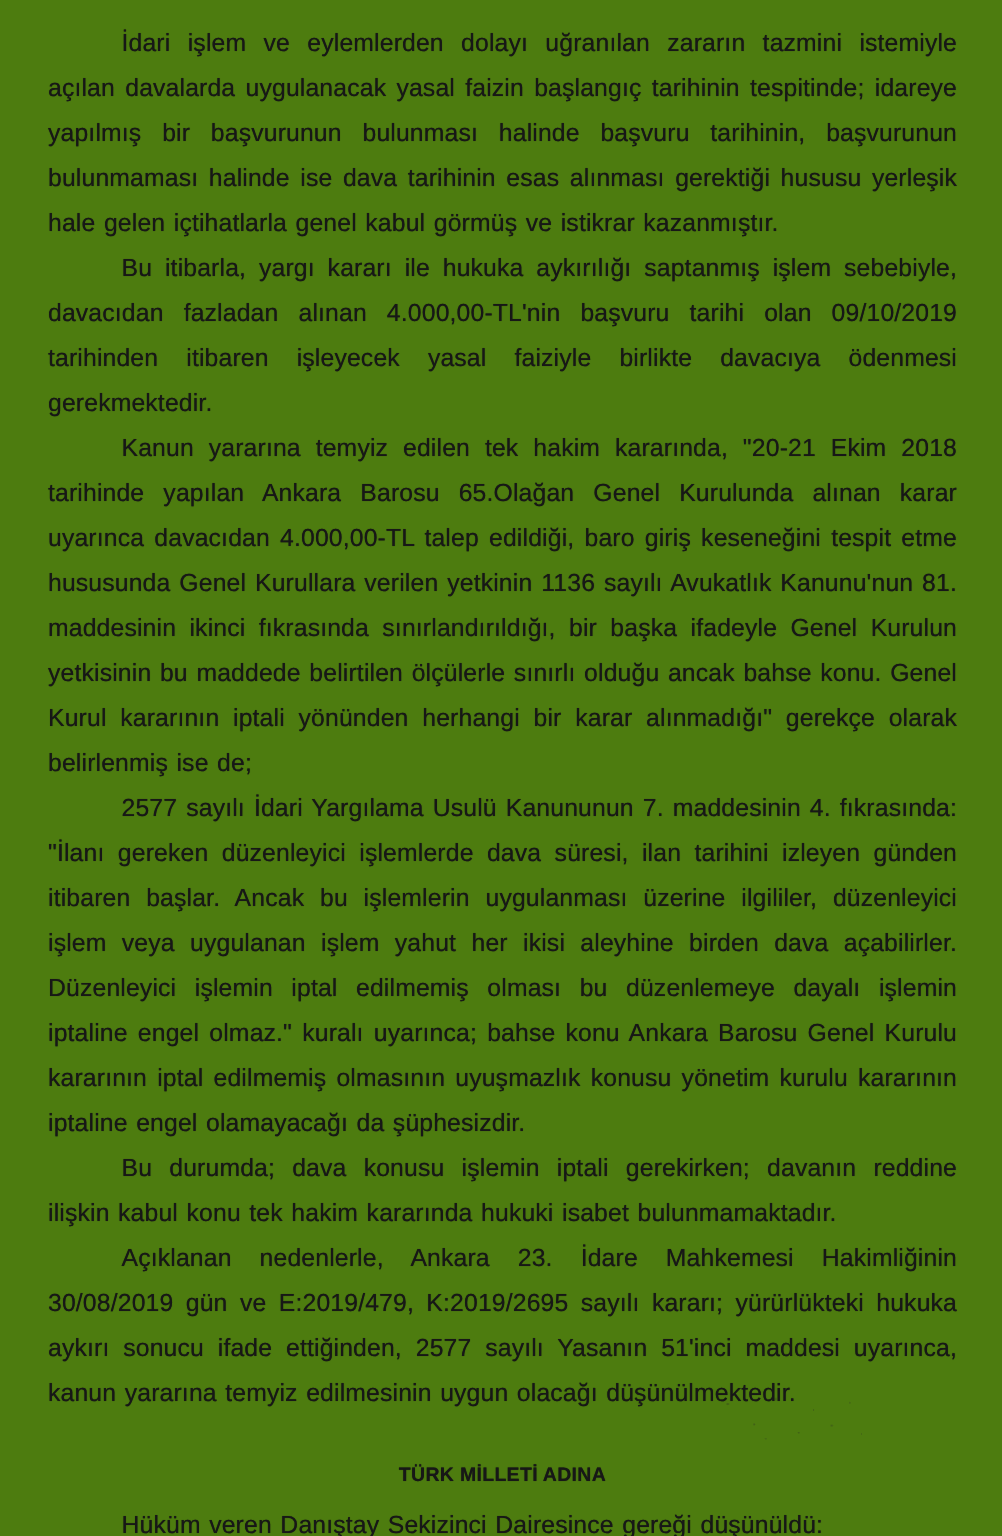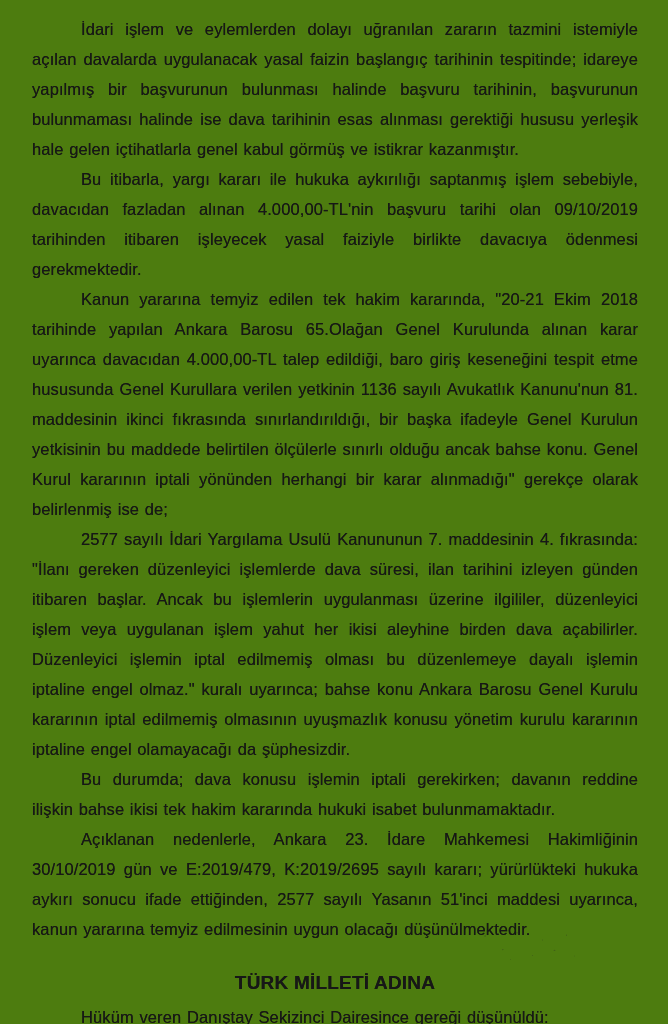--- a/index.html
+++ b/index.html
@@ -29,21 +29,21 @@
     margin: 0;
     font-size: 16.5px;
     line-height: 30px;
     text-align: justify;
     text-indent: 49px;
     letter-spacing: 0.1px;
     word-spacing: 1px;
   }
   .heading {
     margin: 24px 0 4px 0;
-    font-size: 19px;
+    font-size: 13px;
     line-height: 30px;
     font-weight: 700;
     text-align: center;
     letter-spacing: 0.2px;
   }
   
   .smudge {
     position: absolute;
     left: 472px;
     top: 924px;
@@ -65,22 +65,22 @@
 </style>
 </head>
 <body>
 
 <div class="page">
   <div class="content">
     <p class="para">İdari işlem ve eylemlerden dolayı uğranılan zararın tazmini istemiyle açılan davalarda uygulanacak yasal faizin başlangıç tarihinin tespitinde; idareye yapılmış bir başvurunun bulunması halinde başvuru tarihinin, başvurunun bulunmaması halinde ise dava tarihinin esas alınması gerektiği hususu yerleşik hale gelen içtihatlarla genel kabul görmüş ve istikrar kazanmıştır.</p>
     <p class="para">Bu itibarla, yargı kararı ile hukuka aykırılığı saptanmış işlem sebebiyle, davacıdan fazladan alınan 4.000,00-TL'nin başvuru tarihi olan 09/10/2019 tarihinden itibaren işleyecek yasal faiziyle birlikte davacıya ödenmesi gerekmektedir.</p>
     <p class="para">Kanun yararına temyiz edilen tek hakim kararında, "20-21 Ekim 2018 tarihinde yapılan Ankara Barosu 65.Olağan Genel Kurulunda alınan karar uyarınca davacıdan 4.000,00-TL talep edildiği, baro giriş keseneğini tespit etme hususunda Genel Kurullara verilen yetkinin 1136 sayılı Avukatlık Kanunu'nun 81. maddesinin ikinci fıkrasında sınırlandırıldığı, bir başka ifadeyle Genel Kurulun yetkisinin bu maddede belirtilen ölçülerle sınırlı olduğu ancak bahse konu. Genel Kurul kararının iptali yönünden herhangi bir karar alınmadığı" gerekçe olarak belirlenmiş ise de;</p>
     <p class="para">2577 sayılı İdari Yargılama Usulü Kanununun 7. maddesinin 4. fıkrasında: "İlanı gereken düzenleyici işlemlerde dava süresi, ilan tarihini izleyen günden itibaren başlar. Ancak bu işlemlerin uygulanması üzerine ilgililer, düzenleyici işlem veya uygulanan işlem yahut her ikisi aleyhine birden dava açabilirler. Düzenleyici işlemin iptal edilmemiş olması bu düzenlemeye dayalı işlemin iptaline engel olmaz." kuralı uyarınca; bahse konu Ankara Barosu Genel Kurulu kararının iptal edilmemiş olmasının uyuşmazlık konusu yönetim kurulu kararının iptaline engel olamayacağı da şüphesizdir.</p>
-    <p class="para">Bu durumda; dava konusu işlemin iptali gerekirken; davanın reddine ilişkin bahse ikisi tek hakim kararında hukuki isabet bulunmamaktadır.</p>
-    <p class="para">Açıklanan nedenlerle, Ankara 23. İdare Mahkemesi Hakimliğinin 30/10/2019 gün ve E:2019/479, K:2019/2695 sayılı kararı; yürürlükteki hukuka aykırı sonucu ifade ettiğinden, 2577 sayılı Yasanın 51'inci maddesi uyarınca, kanun yararına temyiz edilmesinin uygun olacağı düşünülmektedir.</p>
+    <p class="para">Bu durumda; dava konusu işlemin iptali gerekirken; davanın reddine ilişkin kabul konu tek hakim kararında hukuki isabet bulunmamaktadır.</p>
+    <p class="para">Açıklanan nedenlerle, Ankara 23. İdare Mahkemesi Hakimliğinin 30/08/2019 gün ve E:2019/479, K:2019/2695 sayılı kararı; yürürlükteki hukuka aykırı sonucu ifade ettiğinden, 2577 sayılı Yasanın 51'inci maddesi uyarınca, kanun yararına temyiz edilmesinin uygun olacağı düşünülmektedir.</p>
 
     <h2 class="heading">TÜRK MİLLETİ ADINA</h2>
 
     <p class="para">Hüküm veren Danıştay Sekizinci Dairesince gereği düşünüldü:</p>
 
   </div>
 
   <div class="smudge"></div>
 </div>
 

